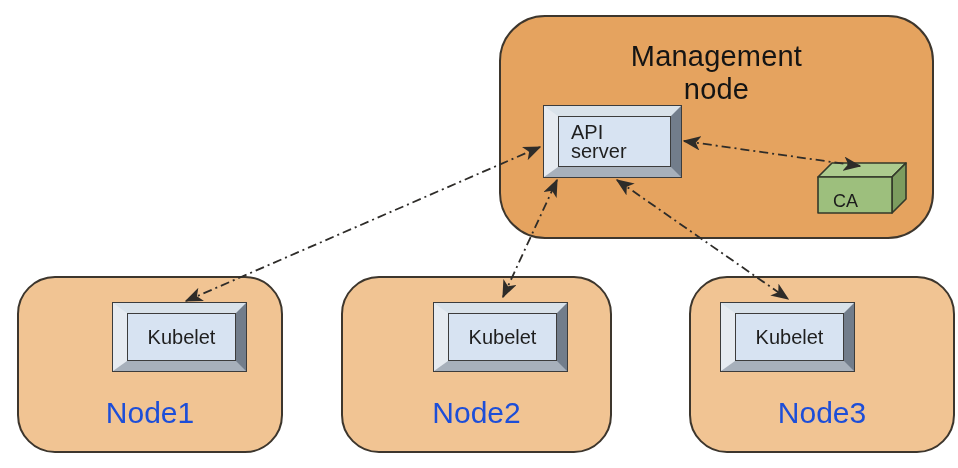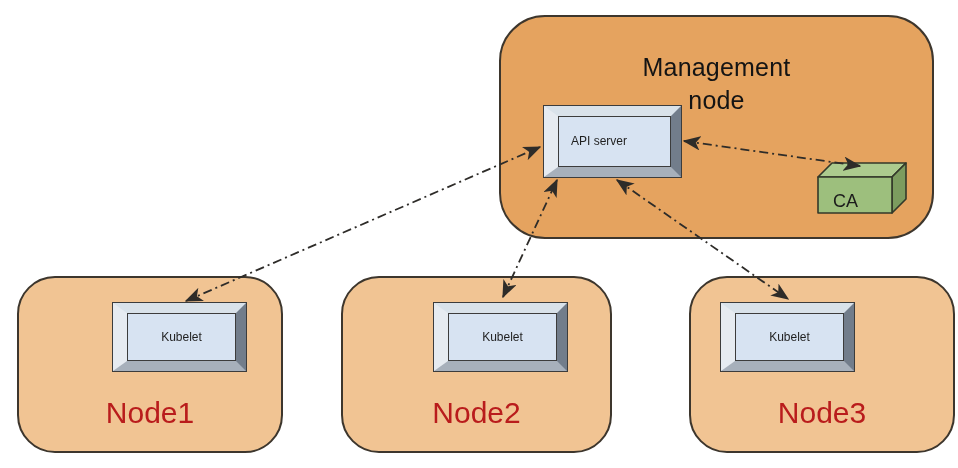--- a/index.html
+++ b/index.html
@@ -15,42 +15,42 @@
   .mgmt{
     left:499px;top:15px;width:435px;height:224px;border-radius:46px;background:#e5a35f;
   }
   .worker{
     top:276px;width:266px;height:177px;border-radius:38px;background:#f1c493;
   }
   .worker.n1{left:17px;}
   .worker.n2{left:341px;width:271px;}
   .worker.n3{left:689px;}
   .mgmt-title{
-    position:absolute;top:34px;left:0;right:0;display:flex;justify-content:center;
-    text-align:center;color:#141414;font-size:25px;line-height:33px;letter-spacing:.2px;
+    position:absolute;top:23px;left:0;right:0;display:flex;justify-content:center;
+    text-align:center;color:#141414;font-size:29px;line-height:33px;letter-spacing:.2px;
   }
   .mgmt-title span{width:180px;}
   .worker-label{
     position:absolute;bottom:23px;left:0;right:0;text-align:center;
-    color:#b91c1c;font-size:30px;line-height:30px;
+    color:#1d4ed8;font-size:30px;line-height:30px;
   }
   
   .box3d{
     position:absolute;z-index:3;box-sizing:border-box;
     border:1px solid #3c3c3c;background:#3c3c3c;
   }
   .bevel{
     width:100%;height:100%;box-sizing:border-box;
     border-style:solid;border-width:10px 10px 10px 14px;
     border-color:#d9e2ea #727d8b #a7b0bb #e6ebf1;
   }
   .face{
     width:100%;height:100%;box-sizing:border-box;border:1px solid #3c3c3c;
     background:#d7e3f2;display:flex;align-items:center;justify-content:center;
-    color:#1f1f1f;font-size:12px;line-height:19px;
+    color:#1f1f1f;font-size:20px;line-height:19px;
   }
   .api-box{left:543px;top:105px;width:139px;height:73px;}
   .api-box .face{justify-content:flex-start;padding-left:12px;}
   .api-box .face span{width:60px;}
   .kub1{left:112px;top:302px;width:135px;height:70px;}
   .kub2{left:433px;top:302px;width:135px;height:70px;}
   .kub3{left:720px;top:302px;width:135px;height:70px;}
   
   .overlay{position:absolute;left:0;top:0;z-index:2;}
   .conn{fill:none;stroke:#2e2c29;stroke-width:1.8;stroke-dasharray:9 4 2 4;}

